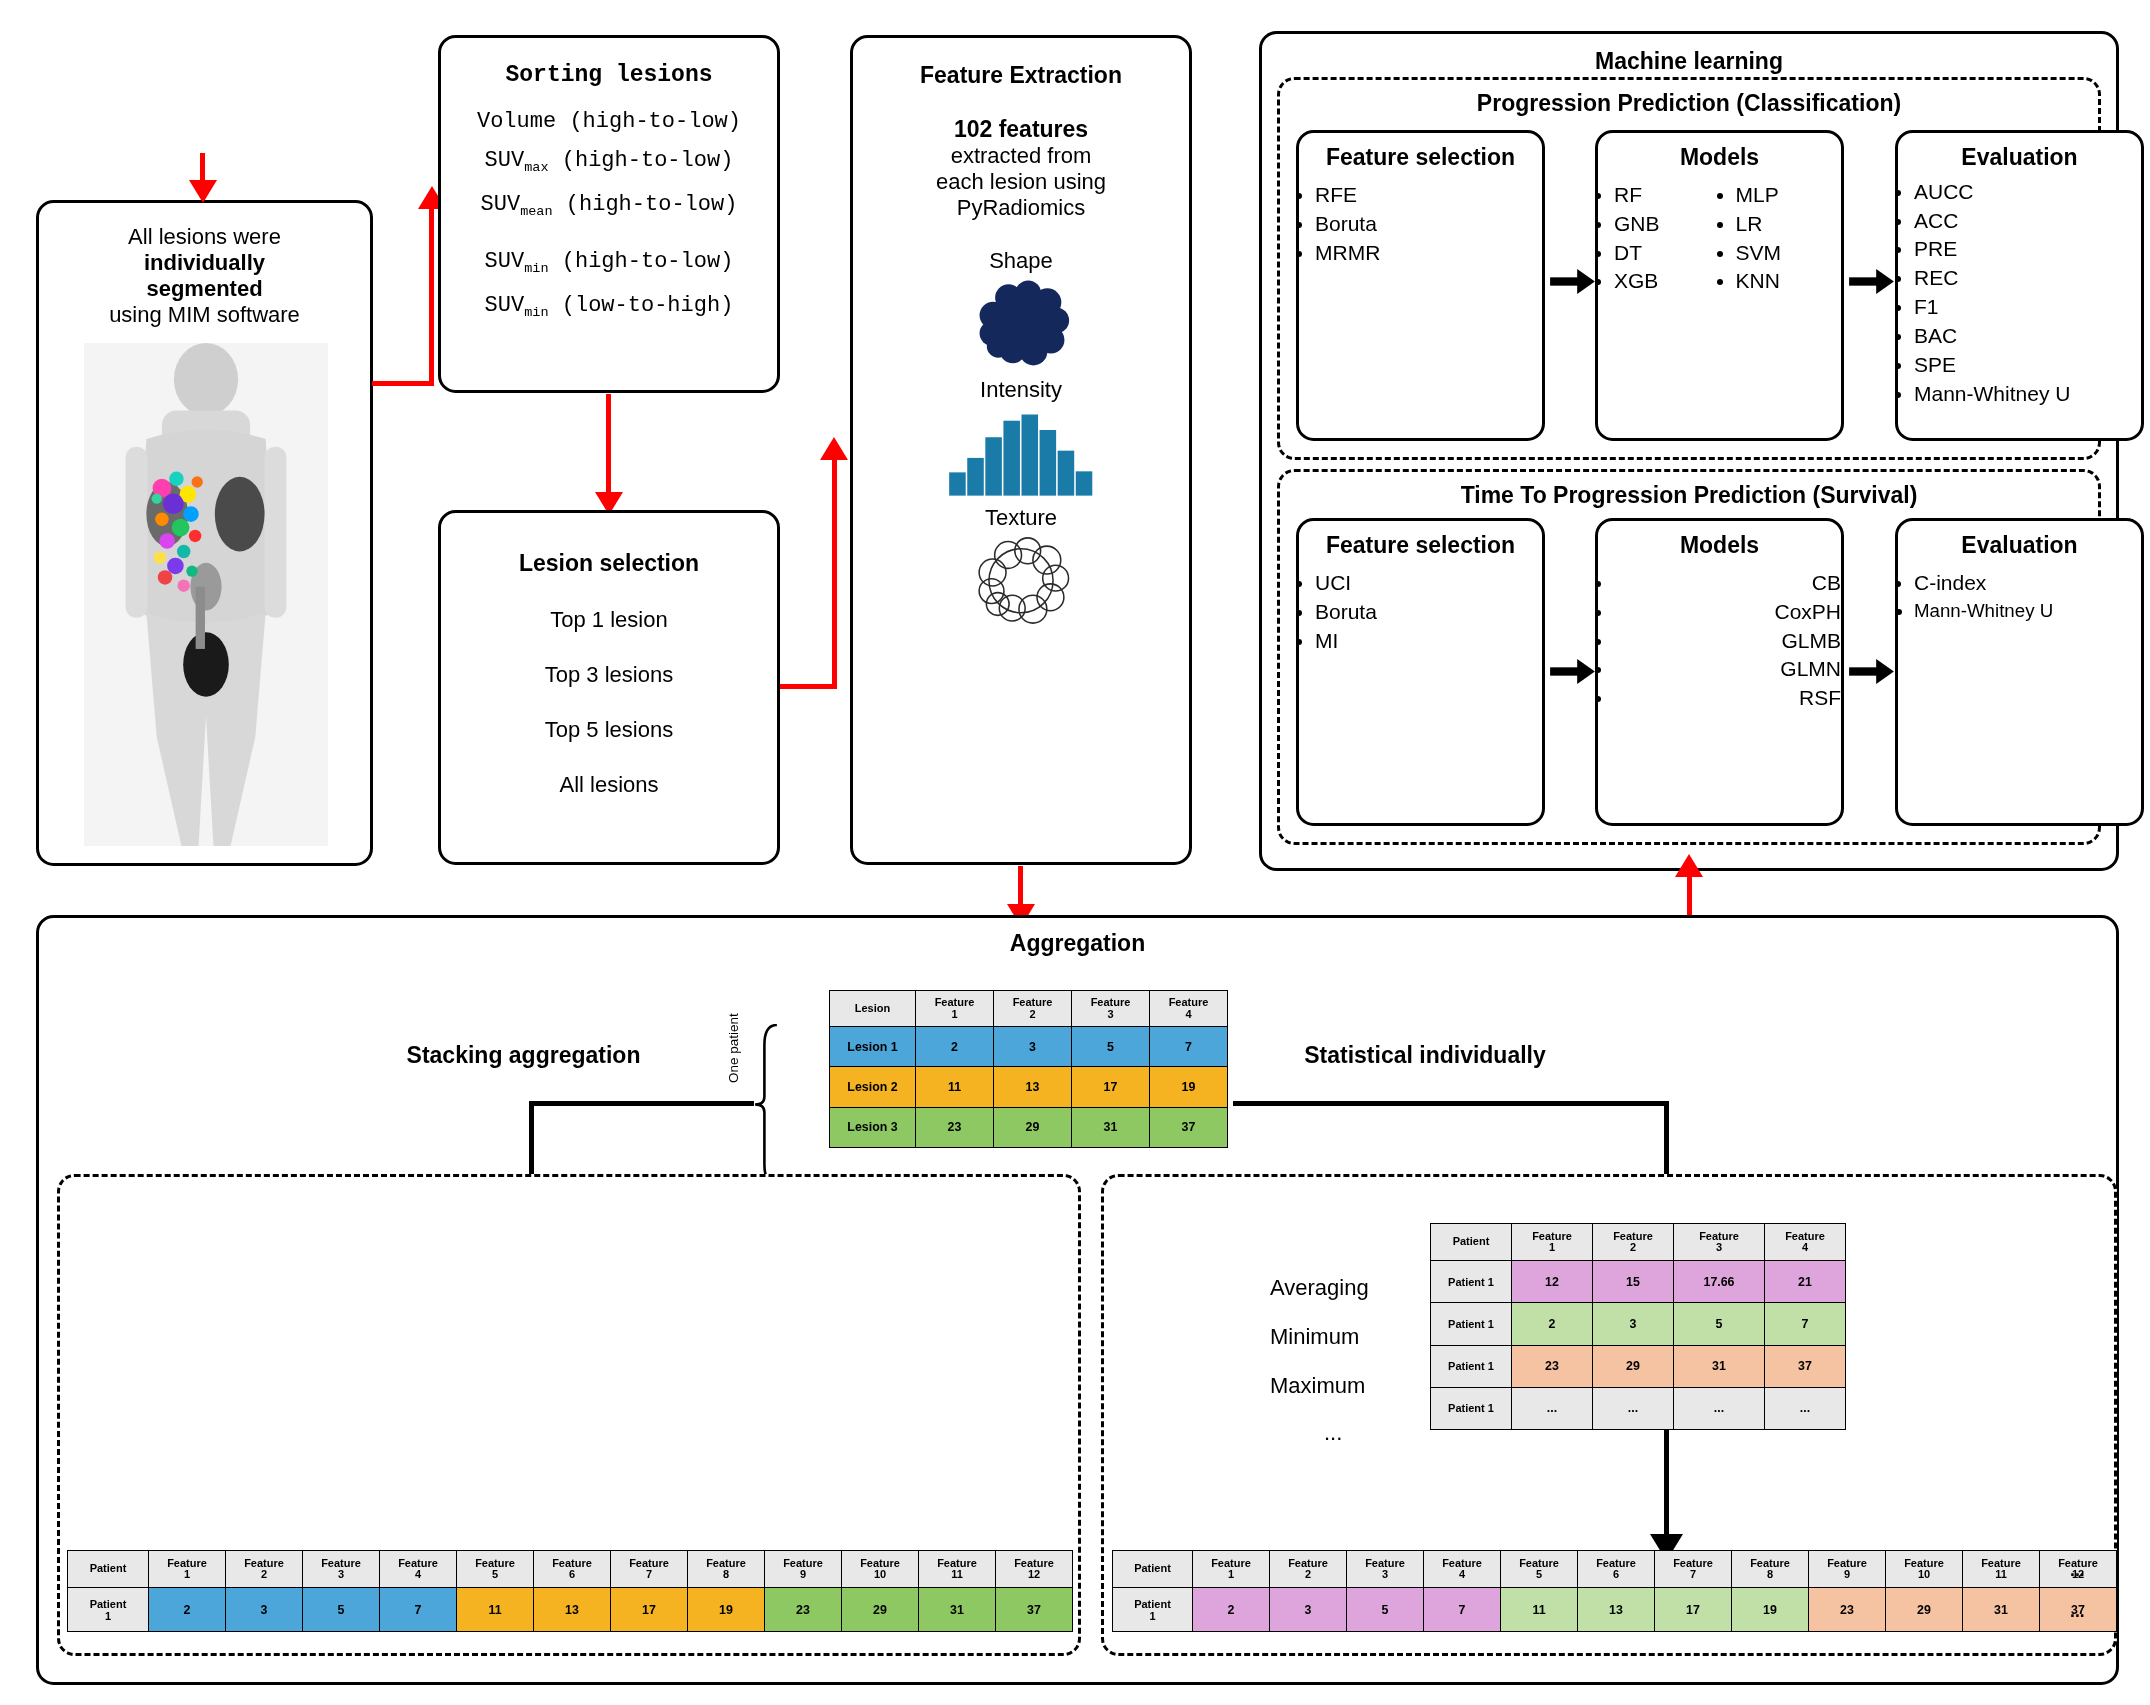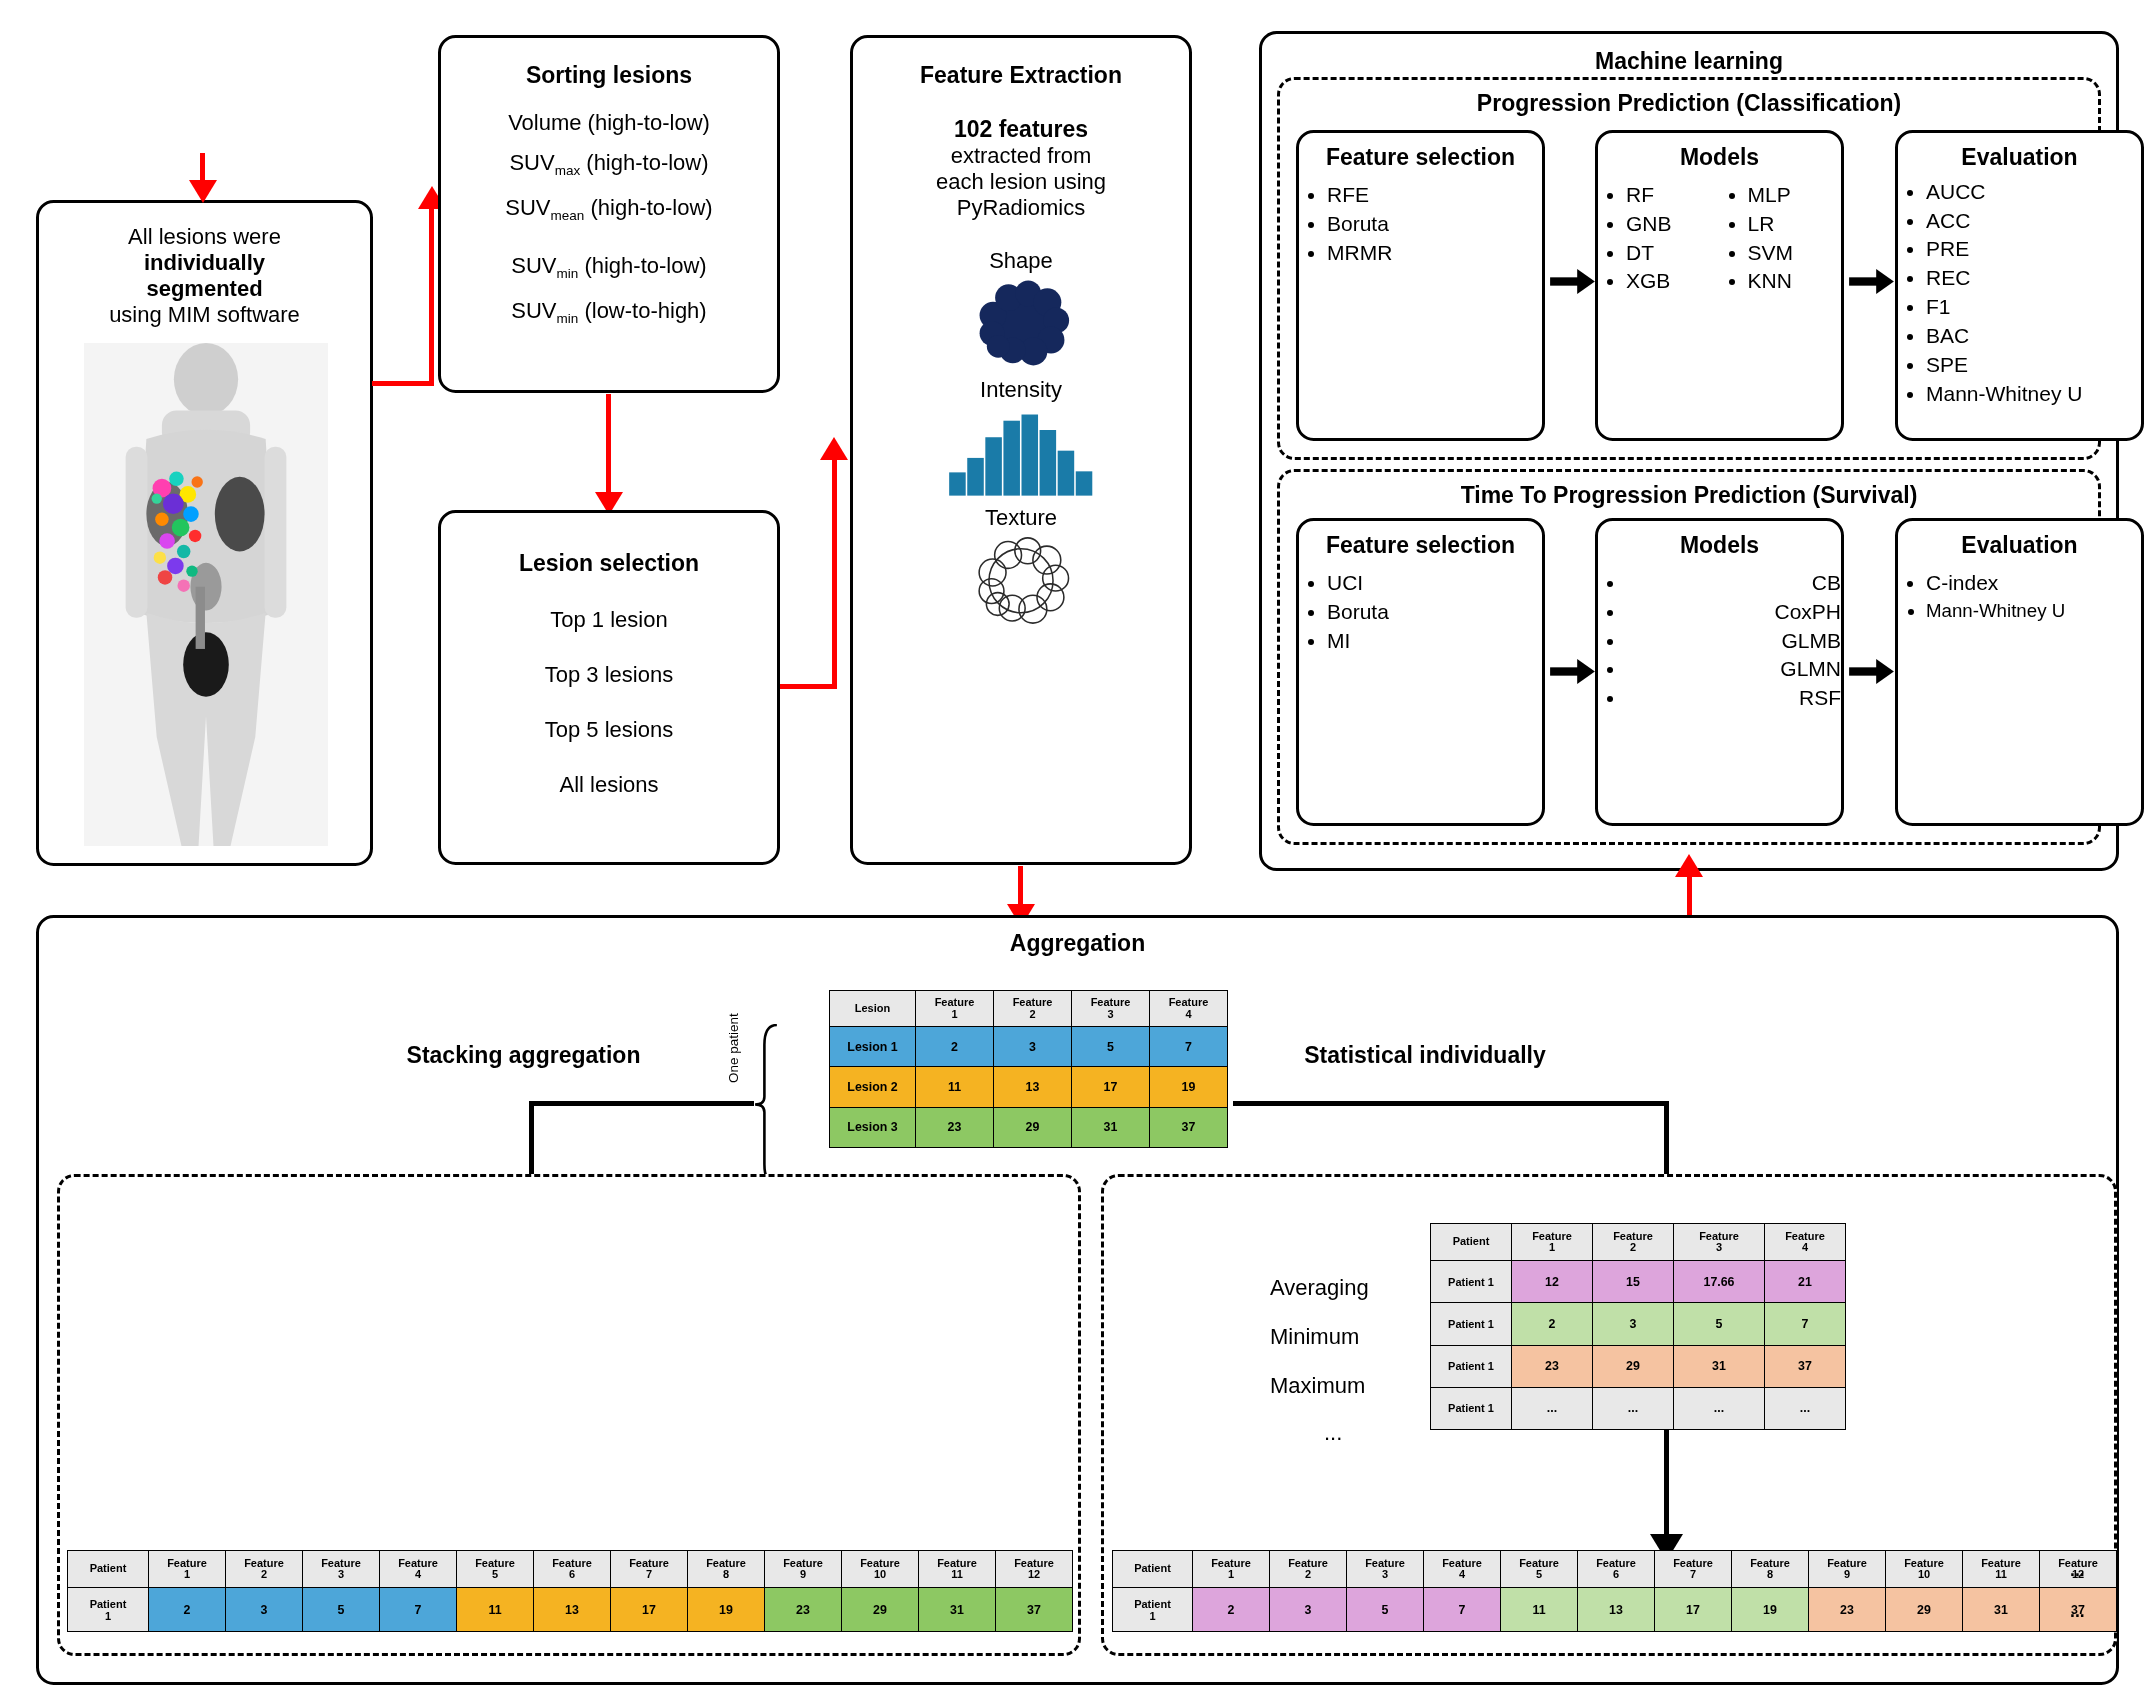--- a/index.html
+++ b/index.html
@@ -47,21 +47,21 @@
     position: absolute;
   }
   .ln-v, .ln-h {
     position: absolute;
     background: #ff0000;
   }
   .blk { background: #000 !important; }
 
   ul.bul {
     margin: 0;
-    padding-left: 28px;
+    padding-left: 16px;
     list-style: disc;
   }
   ul.bul li {
     margin: 0 0 4.1px 0;
     font-size: 21px;
     line-height: 1.18;
   }
 
   table.grid {
     border-collapse: collapse;
@@ -143,21 +143,21 @@
   <svg class="arrow" style="left:189px; top:180px;" width="28" height="23" viewBox="0 0 54 44">
     <polygon points="27,44 0,0 54,0" fill="#ff0000"></polygon>
   </svg>
 
   <div class="ln-h" style="left:372px; top:381px; width:62px; height:5.2px;"></div>
   <div class="ln-v" style="left:429px; top:207px; width:5.2px; height:179px;"></div>
   <svg class="arrow" style="left:418px; top:186px;" width="28" height="23" viewBox="0 0 54 44">
     <polygon points="27,0 0,44 54,44" fill="#ff0000"></polygon>
   </svg>
 
-  <div class="box" style="left:438px; top:35px; width:342px; height:358px;">
+  <div class="box" style="left:438px; top:35px; width:342px; height:358px;font-family:Liberation Mono, monospace;">
     <div class="ttl fs-lg" style="margin-top:24px;">Sorting lesions</div>
     <div class="ctext fs-md" style="margin-top:21px;">Volume (high-to-low)</div>
     <div class="ctext fs-md" style="margin-top:14px;">SUV<sub style="font-size:13.5px">max</sub> (high-to-low)</div>
     <div class="ctext fs-md" style="margin-top:16.6px;">SUV<sub style="font-size:13.5px">mean</sub> (high-to-low)</div>
     <div class="ctext fs-md" style="margin-top:30px;">SUV<sub style="font-size:13.5px">min</sub> (high-to-low)</div>
     <div class="ctext fs-md" style="margin-top:16.6px;">SUV<sub style="font-size:13.5px">min</sub> (low-to-high)</div>
   </div>
 
   <div class="ln-v" style="left:606px; top:394px; width:5.2px; height:104px;"></div>
   <svg class="arrow" style="left:595px; top:492px;" width="28" height="23" viewBox="0 0 54 44">

